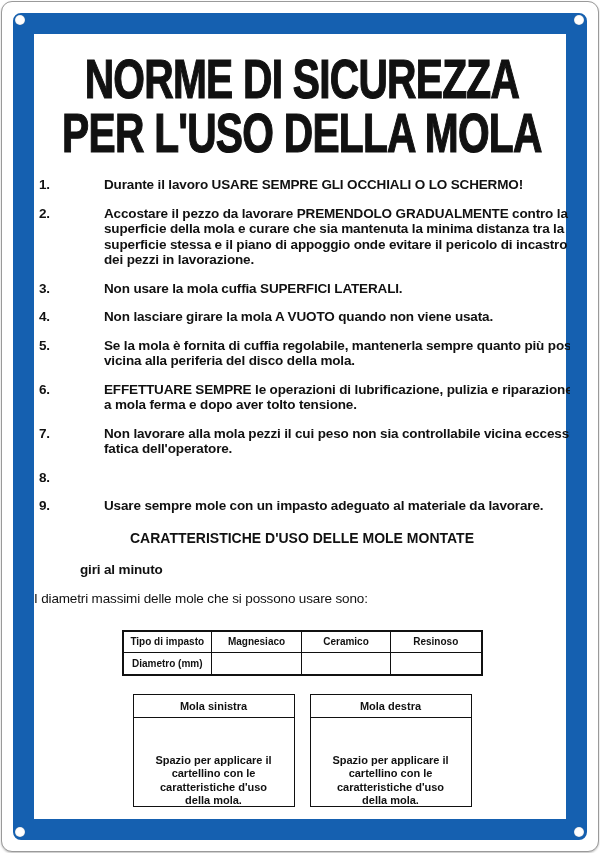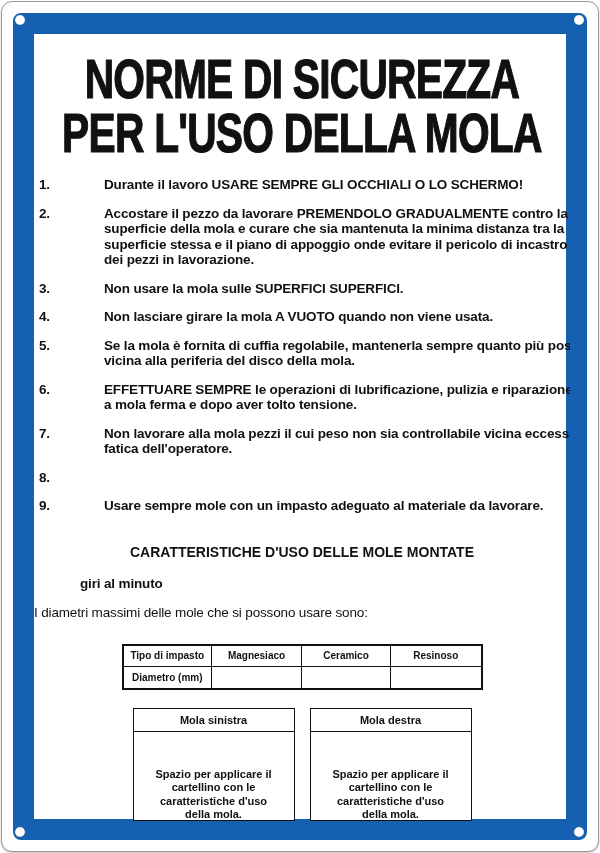--- a/index.html
+++ b/index.html
@@ -37,21 +37,21 @@
     padding-top:10px; letter-spacing:-1px; white-space:pre;
     -webkit-text-stroke:1.2px #111;
   }
 
   .rules{margin-top:17px; padding-left:5px; font-weight:bold; font-size:13.5px;
          line-height:15.5px; letter-spacing:-0.15px;}
   .rule{display:flex; margin-bottom:13px;}
   .rule-num{width:20px; flex:0 0 20px;}
   .rule-text{white-space:pre;margin-left:45px;}
 
-  .section-heading{margin-top:30px; text-align:center; font-weight:bold; font-size:14px; line-height:16px;}
+  .section-heading{margin-top:16px; text-align:center; font-weight:bold; font-size:14px; line-height:16px;}
 
   .speed-line{margin-top:16px; font-weight:bold; font-size:13.5px; line-height:16px;
               letter-spacing:-0.15px; display:flex; align-items:baseline;}
   .speed-blank{display:inline-block; width:46px; height:1px;}
   .diameters-line{margin-top:13px; font-weight:normal; font-size:13.5px; line-height:16px; letter-spacing:-0.15px;}
 
   table.wheel-table{margin:23px auto 0 auto; border-collapse:collapse; width:359px; table-layout:fixed;}
   table.wheel-table td{border:1.5px solid #111; height:22px; text-align:center;
                        font-weight:bold; font-size:10px; padding:0 2px;}
   table.wheel-table{border:2px solid #111;}
@@ -89,21 +89,21 @@
         </div>
         <div class="rule">
           <span class="rule-num">2.</span>
           <span class="rule-text">Accostare il pezzo da lavorare PREMENDOLO GRADUALMENTE contro la
 superficie della mola e curare che sia mantenuta la minima distanza tra la
 superficie stessa e il piano di appoggio onde evitare il pericolo di incastro
 dei pezzi in lavorazione.</span>
         </div>
         <div class="rule">
           <span class="rule-num">3.</span>
-          <span class="rule-text">Non usare la mola sulle SUPERFICI SUPERFICI.</span>
+          <span class="rule-text">Non usare la mola cuffia SUPERFICI LATERALI.</span>
         </div>
         <div class="rule">
           <span class="rule-num">4.</span>
           <span class="rule-text">Non lasciare girare la mola A VUOTO quando non viene usata.</span>
         </div>
         <div class="rule">
           <span class="rule-num">5.</span>
           <span class="rule-text">Se la mola è fornita di cuffia regolabile, mantenerla sempre quanto più possibile
 vicina alla periferia del disco della mola.</span>
         </div>

